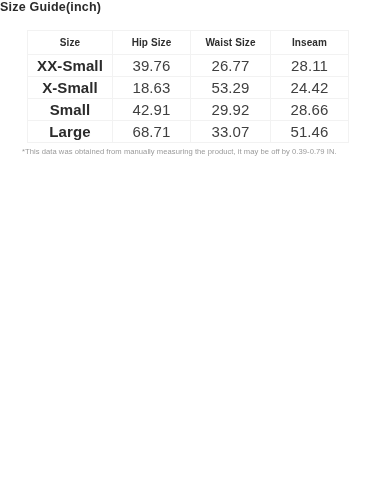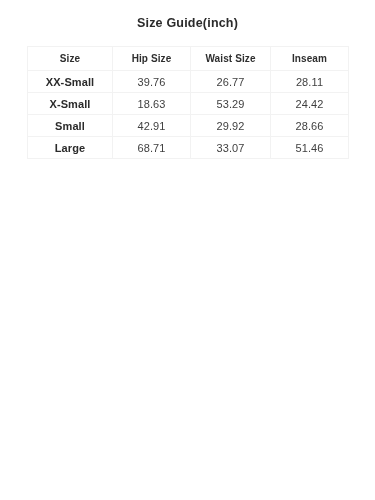--- a/index.html
+++ b/index.html
@@ -16,48 +16,46 @@
   }
 
   .page {
     position: relative;
     width: 375px;
     height: 500px;
     background: #ffffff;
   }
 
   .size-guide-title {
-    text-align: center;
     font-size: 12.5px;
     font-weight: bold;
     color: #2b2b2b;
     letter-spacing: 0.2px;
     margin: 0;
-    padding-top: 16px;
     padding-bottom: 0;
   }
 
   .table-wrap {
     margin: 16px 27px 0 27px;
   }
 
   table.size-table {
     width: 321px;
     border-collapse: collapse;
     table-layout: fixed;
   }
 
   table.size-table th,
   table.size-table td {
     border: 1px solid #f2f2f2;
     text-align: center;
     vertical-align: middle;
     height: 21px;
     padding: 0;
-    font-size: 11px;
+    font-size: 15px;
     color: #3a3a3a;
     letter-spacing: 0.1px;
     white-space: nowrap;
   }
 
   table.size-table thead th {
     font-weight: bold;
     color: #2e2e2e;
     height: 23px;
     font-size: 10px;
@@ -134,14 +132,15 @@
         <tr>
           <td class="size-label">Large</td>
           <td class="measure">68.71</td>
           <td class="measure">33.07</td>
           <td class="measure">51.46</td>
         </tr>
       </tbody>
     </table>
   </div>
 
+  <p class="footnote">*This data was obtained from manually measuring the product, it may be off by 0.39-0.79 IN.</p>
 
 </div>
 
 </body></html>

